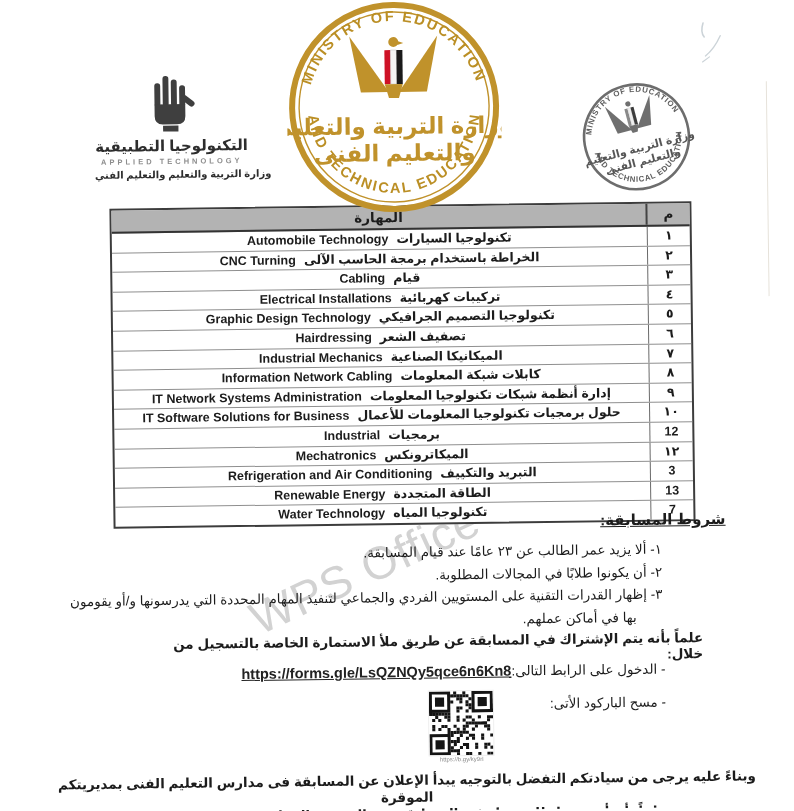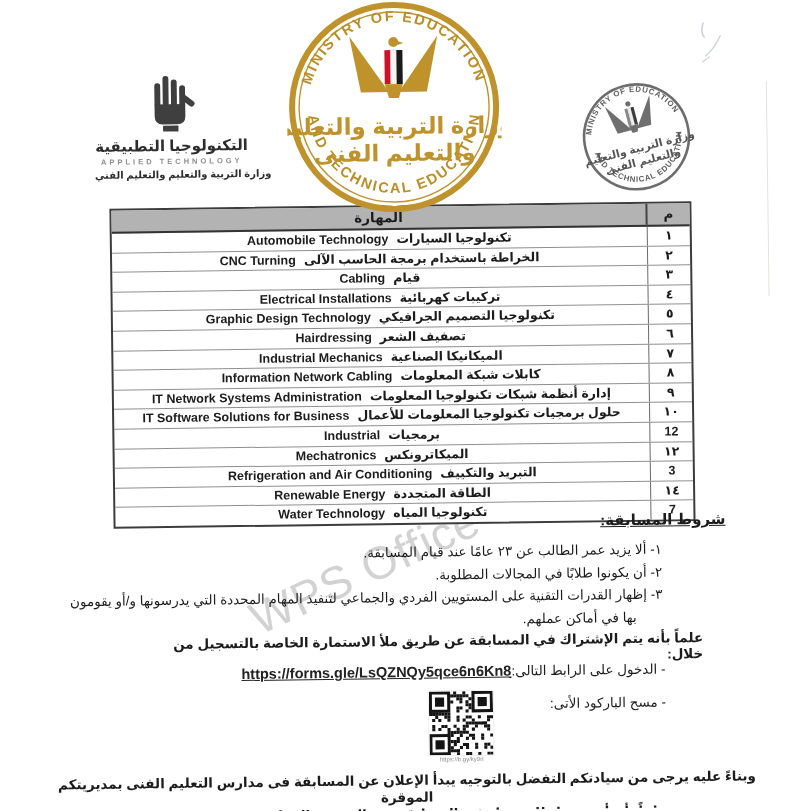--- a/index.html
+++ b/index.html
@@ -193,21 +193,21 @@
       </div>
     <div class="trow">
         <div class="td-num">١٢</div>
         <div class="td-skill"><span class="ar">الميكاترونكس</span><span class="en">Mechatronics</span></div>
       </div>
     <div class="trow">
         <div class="td-num">3</div>
         <div class="td-skill"><span class="ar">التبريد والتكييف</span><span class="en">Refrigeration and Air Conditioning</span></div>
       </div>
     <div class="trow">
-        <div class="td-num">١٤</div>
+        <div class="td-num">13</div>
         <div class="td-skill"><span class="ar">الطاقة المتجددة</span><span class="en">Renewable Energy</span></div>
       </div>
     <div class="trow">
         <div class="td-num">7</div>
         <div class="td-skill"><span class="ar">تكنولوجيا المياه</span><span class="en">Water Technology</span></div>
       </div>
   </div>
 
   <div class="watermark">WPS Office</div>
 

